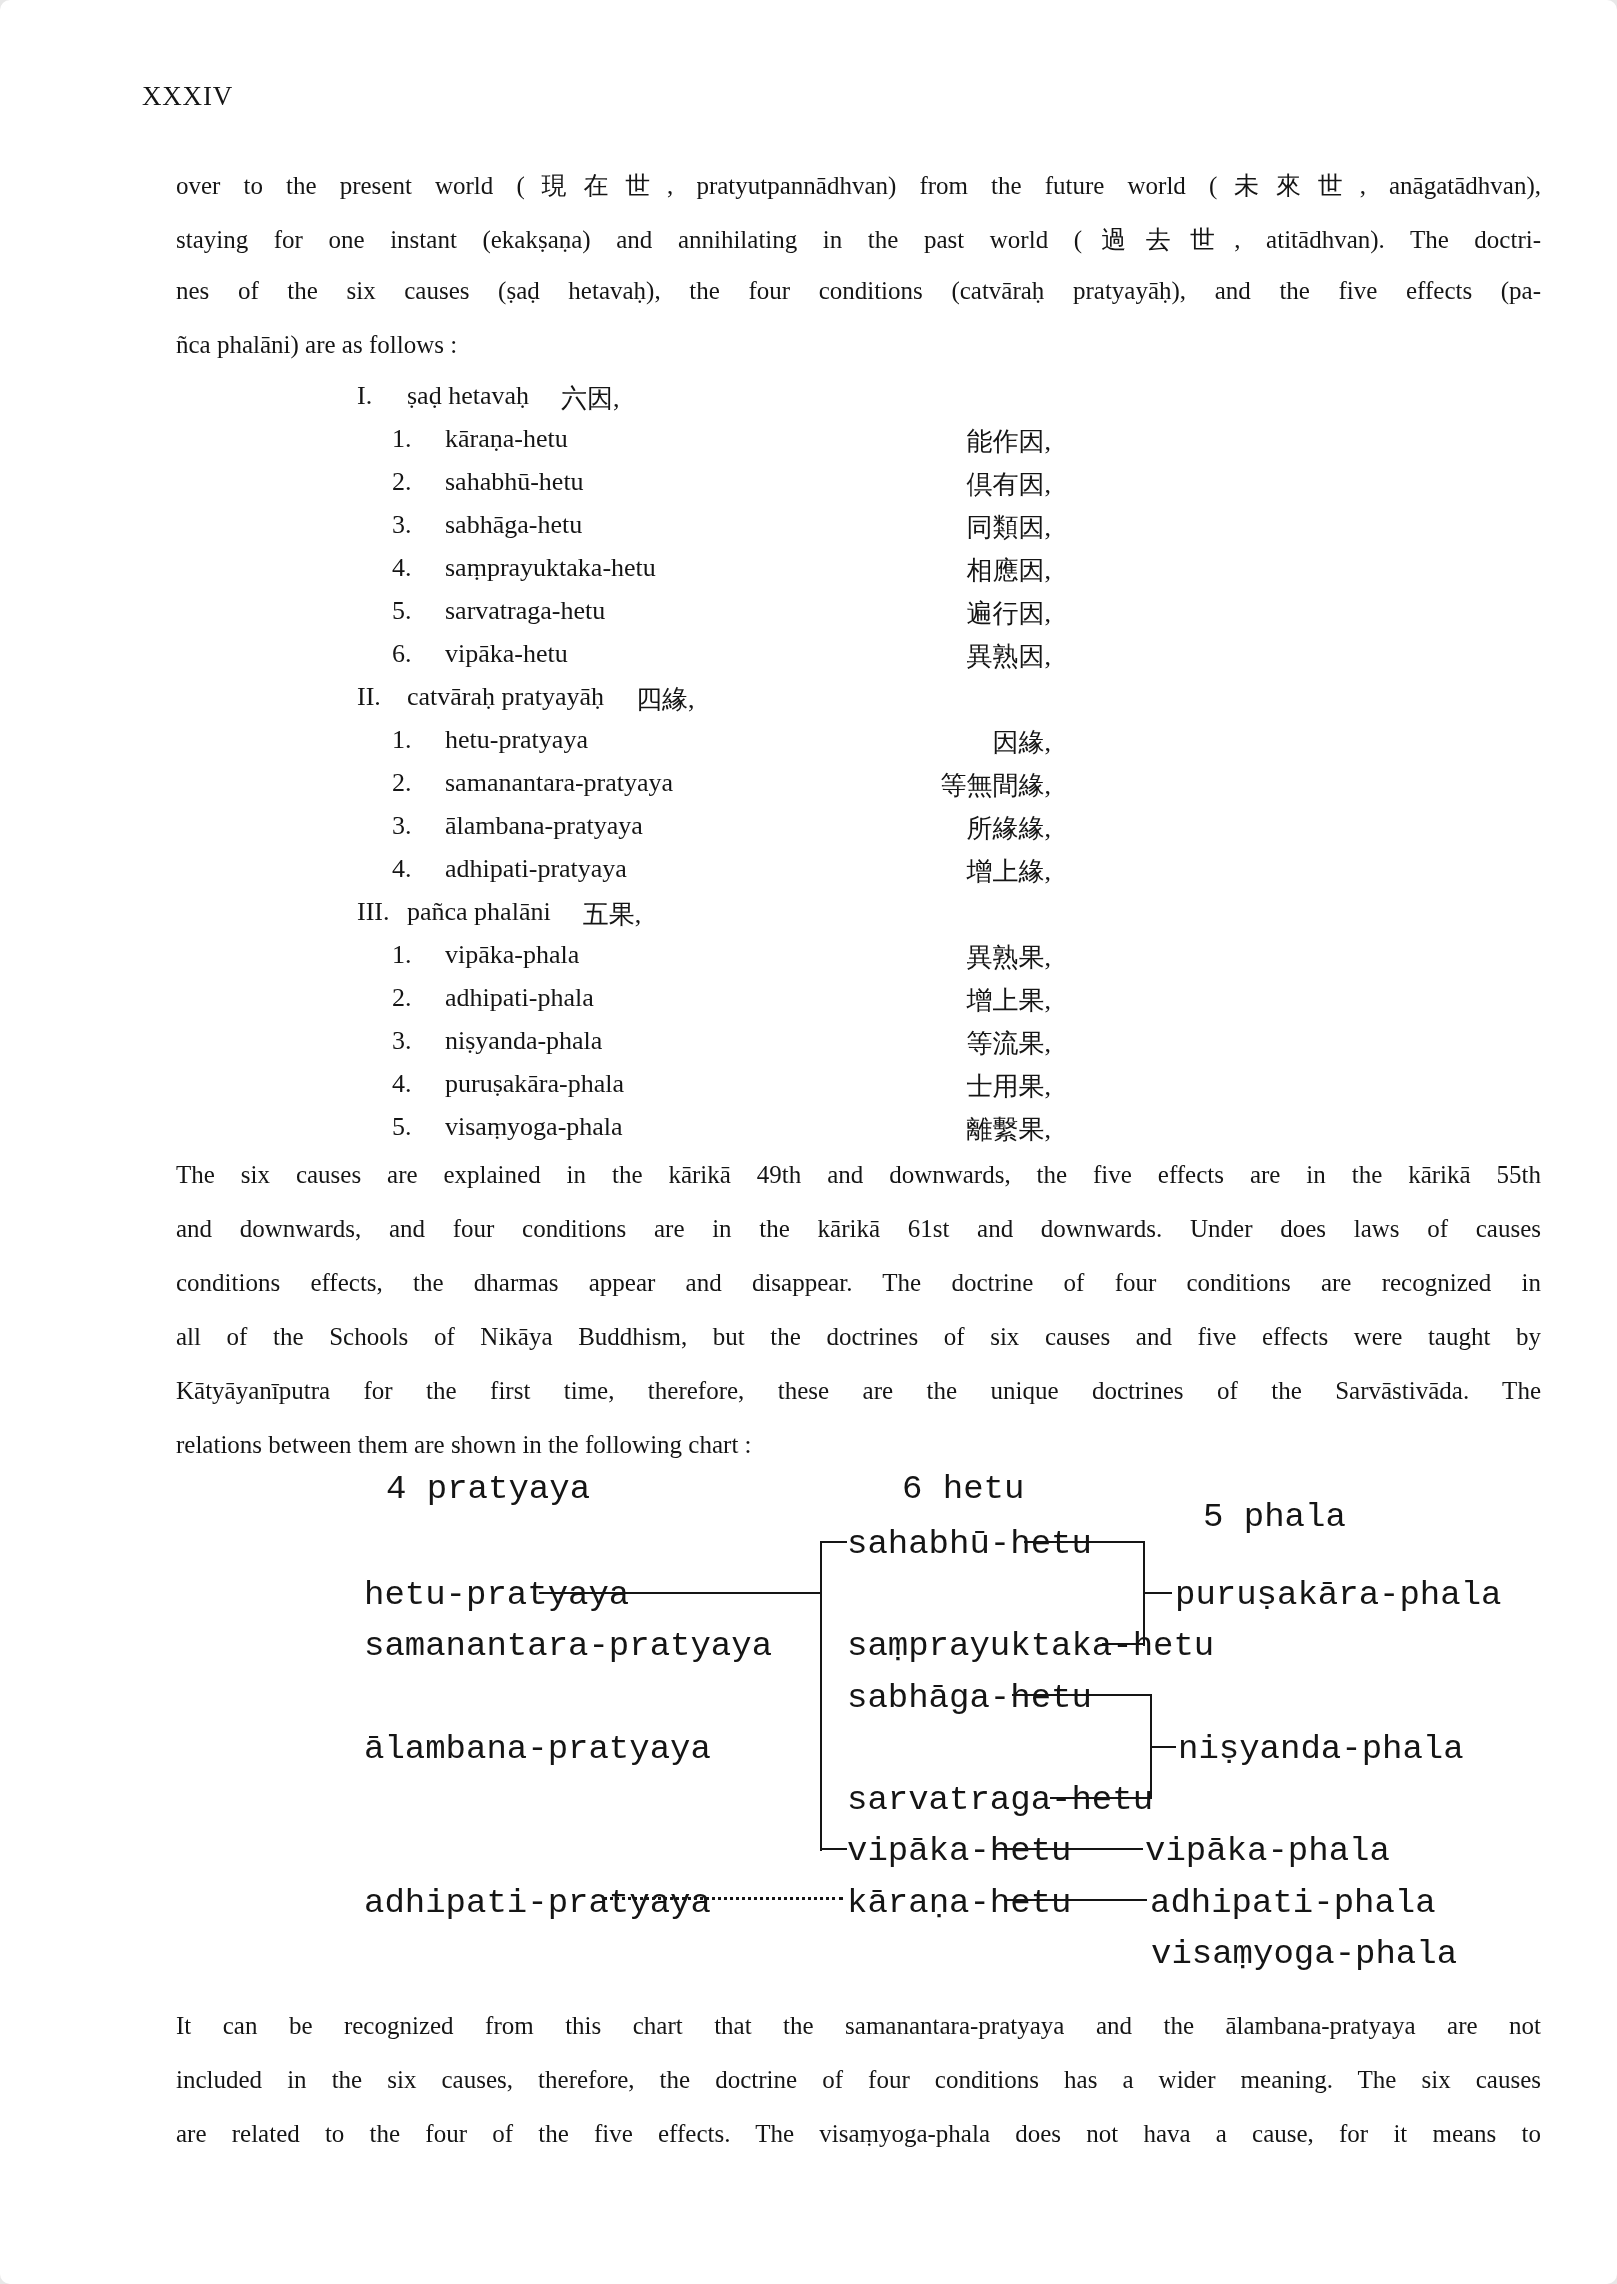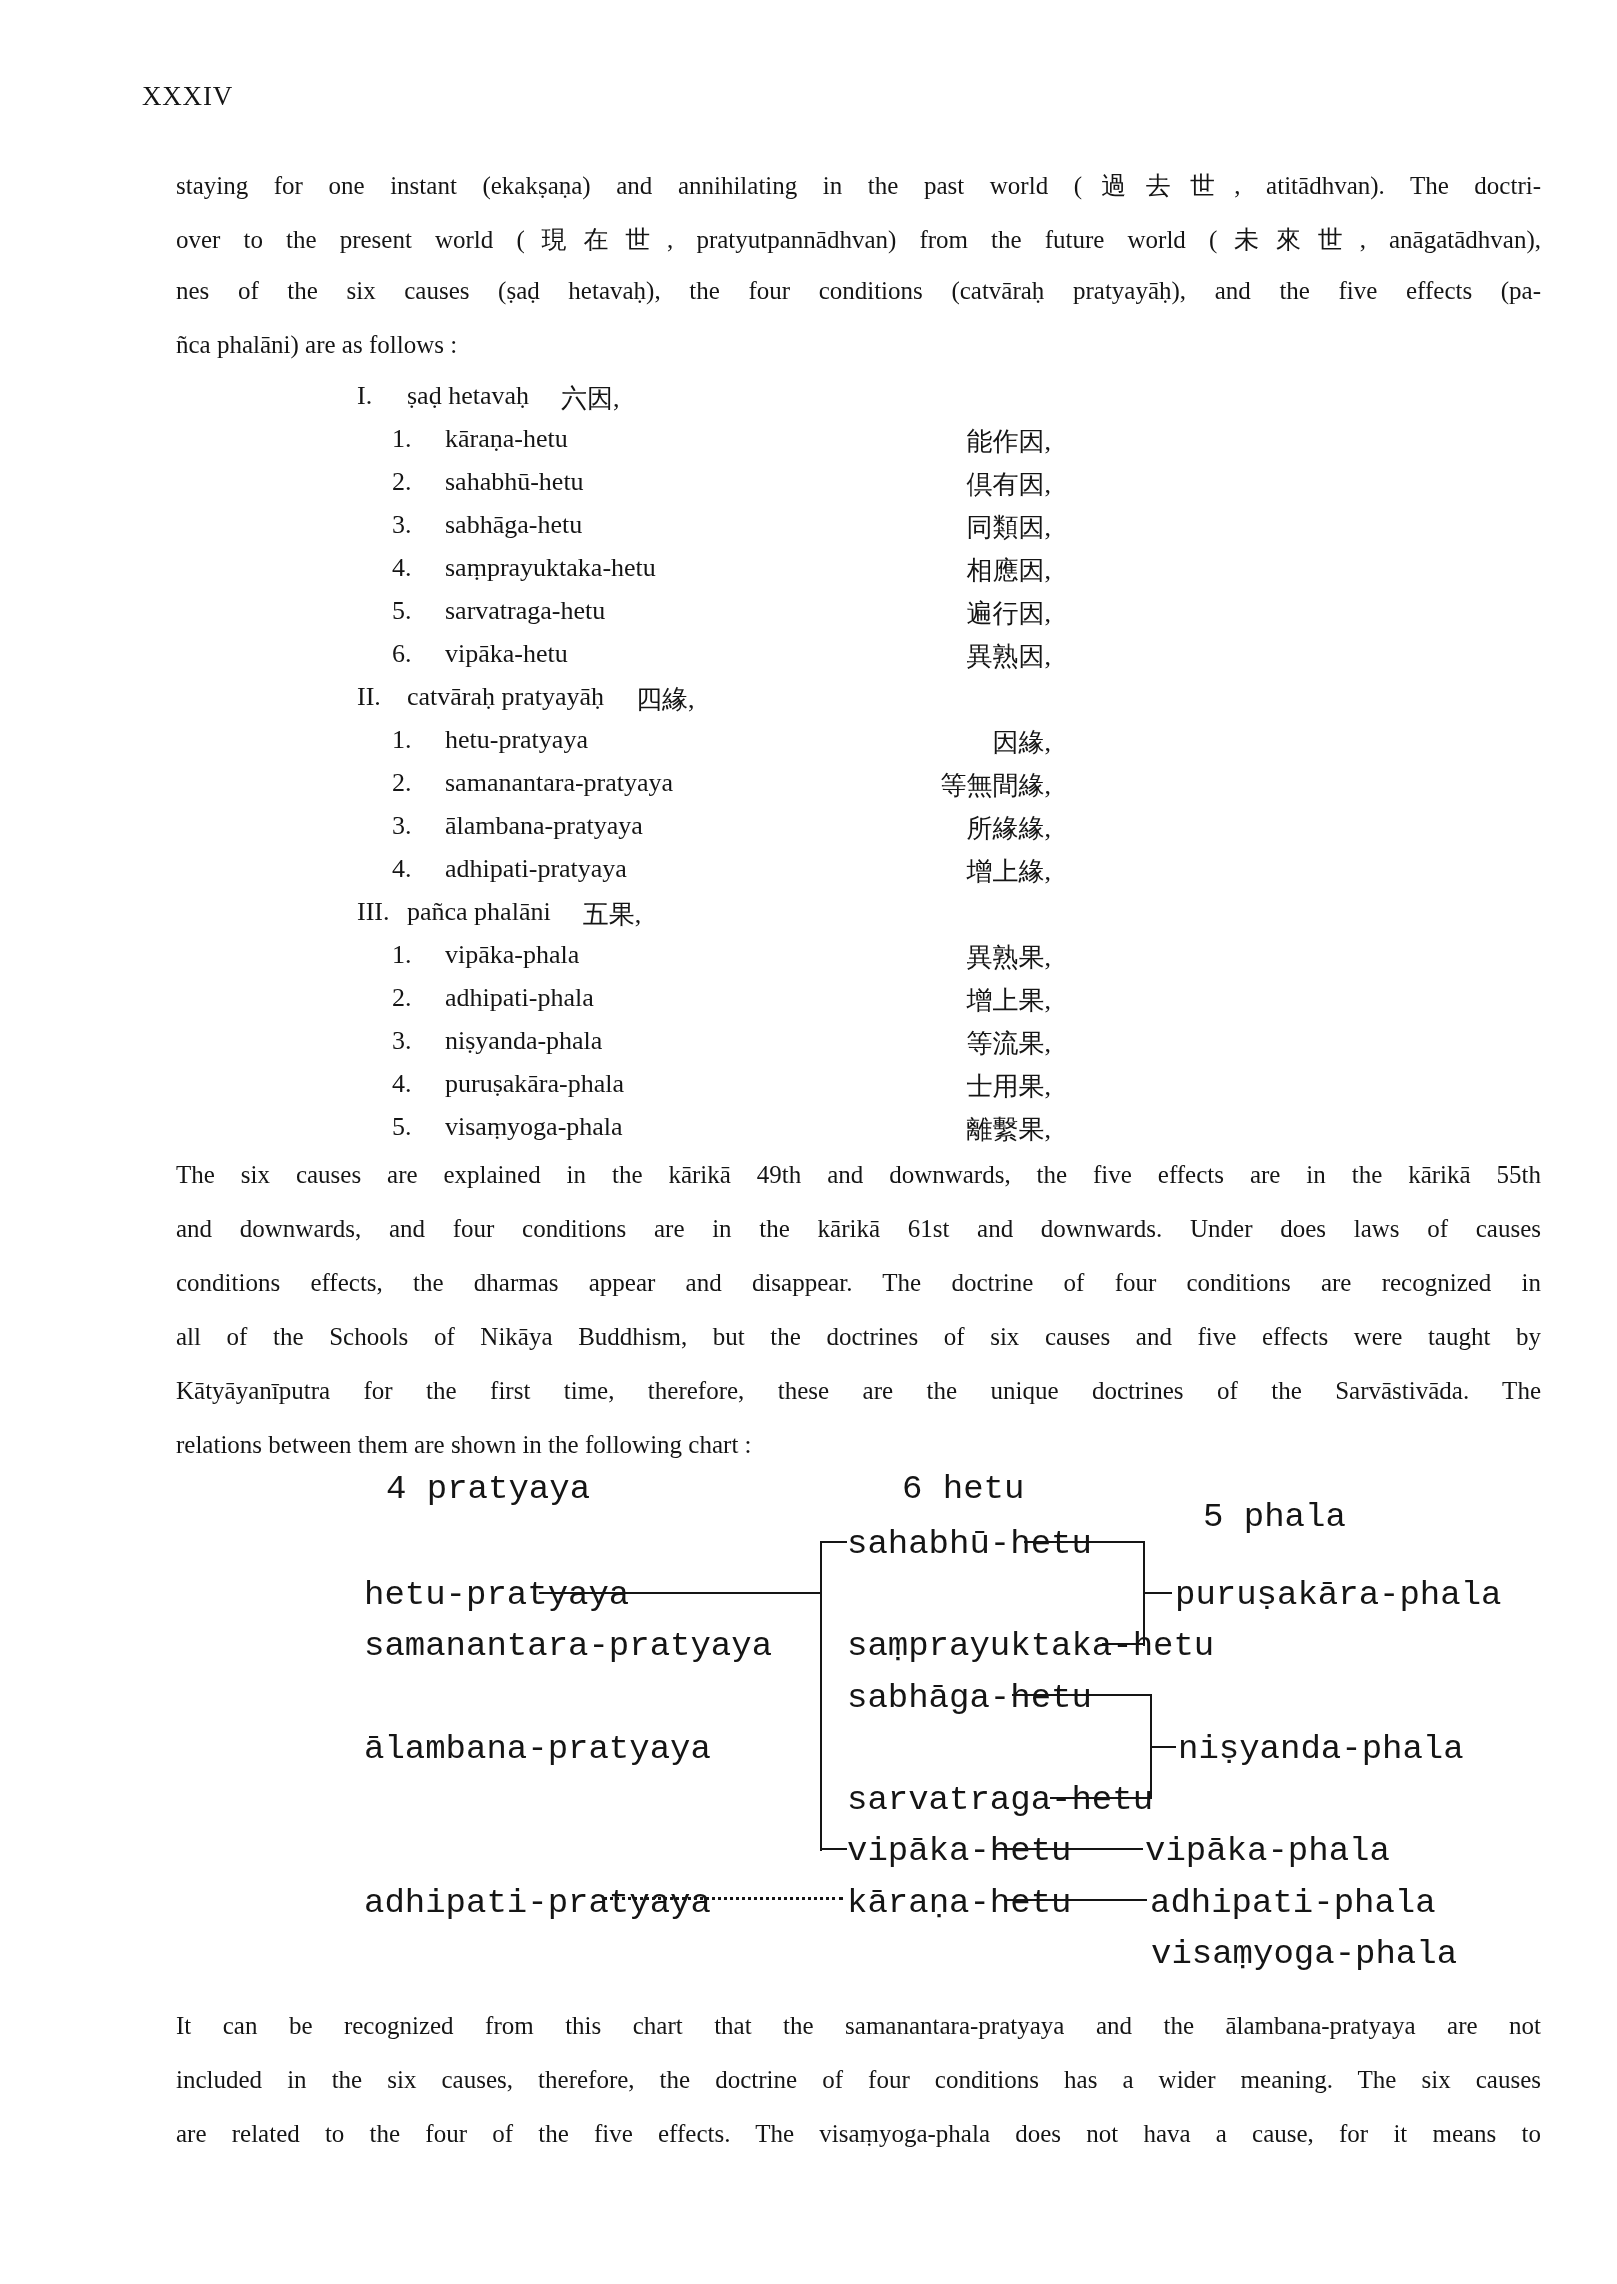--- a/index.html
+++ b/index.html
@@ -3,20 +3,21 @@
 <meta charset="utf-8">
 <style>
   html,body{margin:0;padding:0;background:#e8e8e8;}
   .page{
     position:relative;
     width:1617px;height:2284px;
     background:#ffffff;
     color:#151515;
     font-family:"Liberation Serif","DejaVu Serif",serif;
     overflow:hidden;
+    border-radius:10px;
   }
   .pageno{
     position:absolute;left:142px;top:81px;
     font-size:27px;letter-spacing:0.8px;font-variant:small-caps;
   }
   .para{position:absolute;left:176px;width:1365px;}
   .tline{
     height:54px;font-size:25px;
     text-align:justify;text-align-last:justify;
     white-space:normal;
@@ -37,22 +38,22 @@
   .cdots{position:absolute;height:0;border-top:3.8px dotted #151515;}
 </style>
 </head>
 <body>
 
 <div class="page">
 
   <div class="pageno">XXXIV</div>
 
   <div class="para" style="top:169px;">
+    <div class="tline">over to the present world (現在世, pratyutpannādhvan) from the future world (未來世, anāgatādhvan),</div>
     <div class="tline">staying for one instant (ekakṣaṇa) and annihilating in the past world (過去世, atitādhvan). The doctri-</div>
-    <div class="tline">over to the present world (現在世, pratyutpannādhvan) from the future world (未來世, anāgatādhvan),</div>
     <div class="tline">nes of the six causes (ṣaḍ hetavaḥ), the four conditions (catvāraḥ pratyayāḥ), and the five effects (pa-</div>
     <div class="tline lastline">ñca phalāni) are as follows :</div>
   </div>
 
   <div class="list">
 
     <div class="lrow">
       <span class="numeral">I.</span>
       <span class="stitle">ṣaḍ hetavaḥ</span>
       <span class="sgloss">六因,</span>

